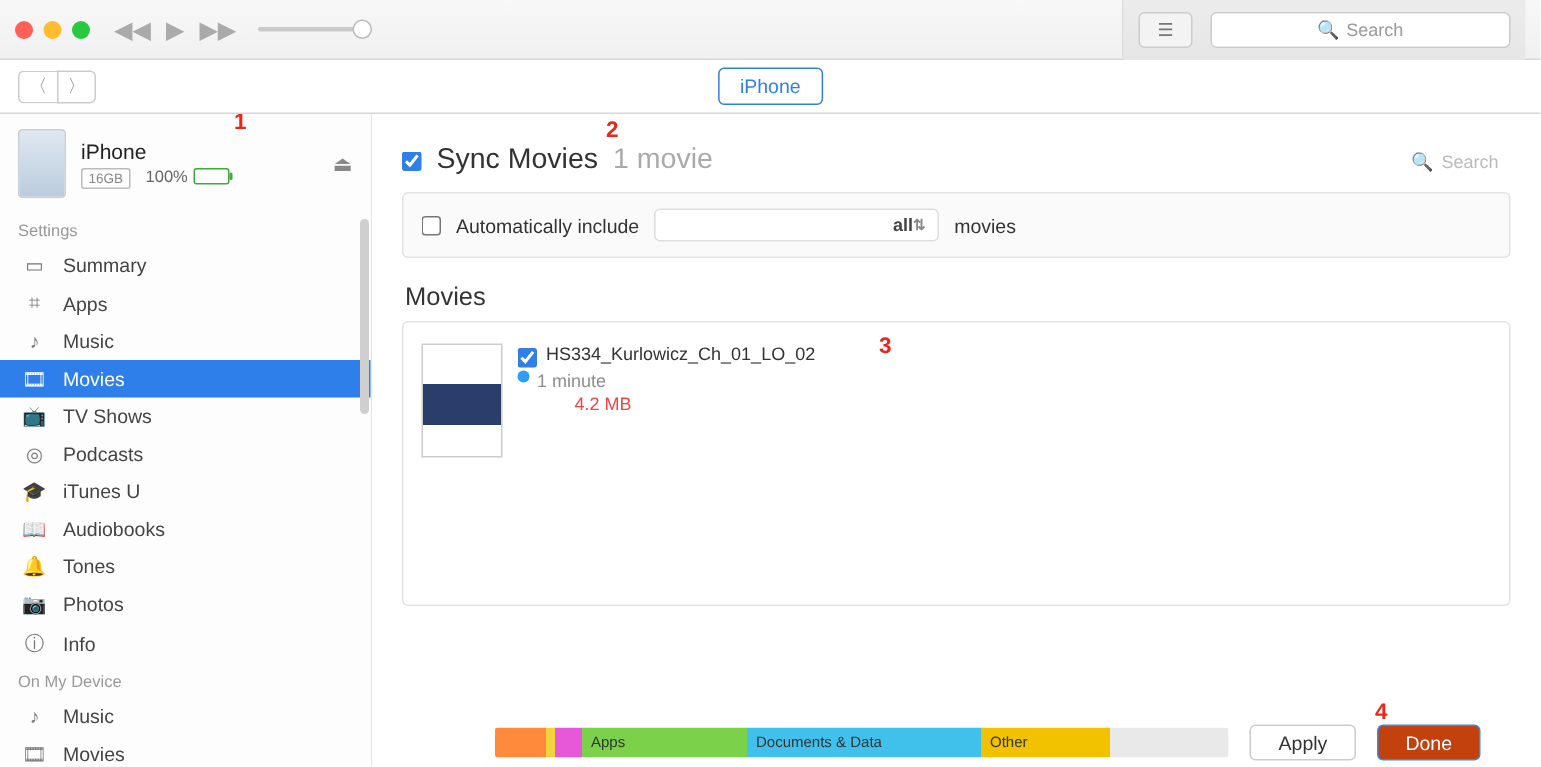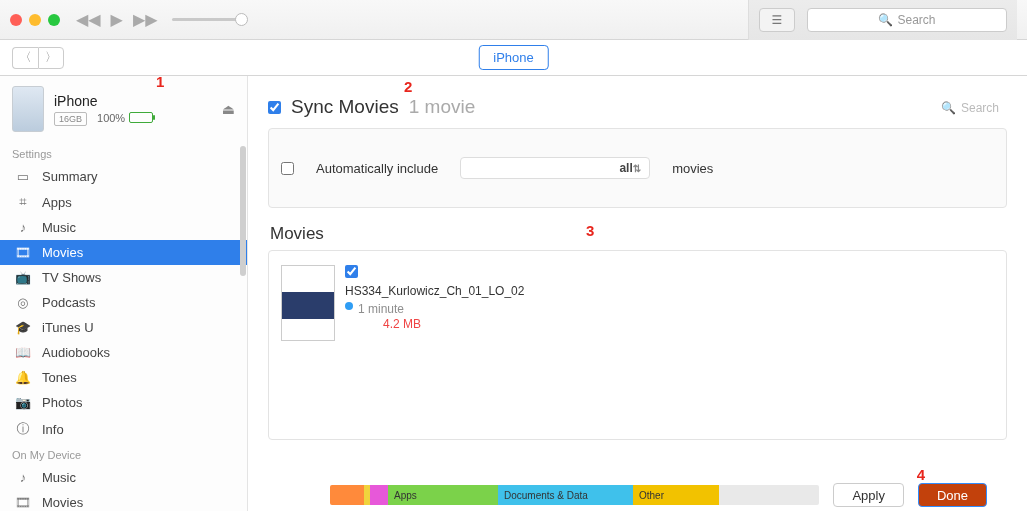--- a/index.html
+++ b/index.html
@@ -54,21 +54,21 @@
 .side-item.selected .icon { color:#fff;}
 
 .annot { position:absolute; color:#e8261d; font-weight:700; font-size:15px; z-index:50; text-shadow:0 0 2px #fff;}
 
 
 .sync-row { display:flex; align-items:center; gap:10px; margin:6px 0 10px 0; position:relative;}
 .sync-title { font-size:19px; color:#333;}
 .sync-count { font-size:19px; color:#aaa;}
 .search-mini { position:absolute; right:0; top:2px; color:#bbb; font-size:12px; display:flex; align-items:center; gap:5px; background:#fff; border:0 solid #ddd; padding:3px 8px; border-radius:3px;}
 
-.auto-row { border:1px solid #e3e3e3; border-radius:4px; padding:28px 12px; display:flex; align-items:center; gap:22px; background:#fafafa;}
+.auto-row { border:1px solid #e3e3e3; border-radius:4px; padding:10px 12px; display:flex; align-items:center; gap:10px; background:#fafafa;}
 .select-fake { border:1px solid #ddd; border-radius:4px; padding:3px 8px; min-width:190px; display:flex; justify-content:flex-end; align-items:center; color:#444; background:#fff; font-size:12px;font-weight:bold;}
 .select-fake .caret { color:#888; font-size:10px;}
 input[type=checkbox]{ width:13px; height:13px; accent-color:#2f7fea;}
 
 .movies-label { font-size:17px; color:#333; margin:16px 0 6px 2px;}
 .movies-box { border:1px solid #e3e3e3; border-radius:4px; padding:14px 12px 40px; display:flex; gap:48px; min-height:190px;}
 .movie { display:flex; gap:10px; }
 .thumb { width:54px; height:76px; border:1px solid #ccc; background:#666; display:flex; align-items:center; justify-content:center; overflow:hidden;}
 .thumb1 { background:linear-gradient(#fff 35%, #2a3d6b 35% 72%, #fff 72%); }
 .thumb2 { background:repeating-linear-gradient(45deg,#b9ac9a 0 6px,#938673 6px 12px); border-color:#d4cfc7;}
@@ -79,21 +79,21 @@
 .dot { width:8px; height:8px; border-radius:50%; background:#2f9df4; display:inline-block;}
 
 
 .bottom { position:absolute; bottom:10px; left:20px; right:20px; display:flex; align-items:center; gap:14px;}
 .storage { flex:1; height:20px; display:flex; border:0 solid #ccc; border-radius:2px; overflow:hidden; font-size:10px; }
 .seg { height:100%; display:flex; align-items:center; padding-left:6px; color:#333; white-space:nowrap; overflow:hidden;}
 .s1{background:#ff8a3b; width:34px;}
 .s1b{background:#f0d33d; width:6px;}
 .s2{background:#e758d9; width:18px;}
 .s3{background:#7bd24a; width:110px;}
-.s4{background:#3fc1eb; width:135px;}
+.s4{background:#3fc1eb; width:156px;}
 .s5{background:#f2c200; width:86px;}
 .s6{background:#e9e9e9; flex:1;}
 .btn { height:24px; padding:0 18px; border:1px solid #ccc; border-radius:4px; background:#fff; font-size:13px; display:flex; align-items:center;}
 .btn.primary { background:#c2410c; border-color:#2f8cff; color:#fff;}
 
 .scroll-thumb { position:absolute; right:1px; top:70px; width:6px; height:130px; background:#cfcfcf; border-radius:3px;}
 
 
 .content-inner{ position:relative; height:100%;}
 </style>
@@ -237,21 +237,21 @@
         <span>movies</span>
       </div>
 
       <div class="movies-label">Movies</div>
       <span class="annot" style="left:318px; top:126px;">3</span>
 
       <div class="movies-box">
         <div class="movie">
           <div class="thumb thumb1"></div>
           <div class="mv-info">
-            <div style="display:flex; gap:6px; align-items:flex-start;flex-direction:column;">
+            <div style="display:flex; gap:6px; align-items:center;">
               <input type="checkbox" checked="" style="">
               <span class="mv-title">HS334_Kurlowicz_Ch_01_LO_02</span>
             </div>
             <div class="mv-meta">
                 <span class="dot"></span>
                 <span>1 minute</span>
               </div>
             <div class="mv-size">4.2 MB</div>
           </div>
         </div>

